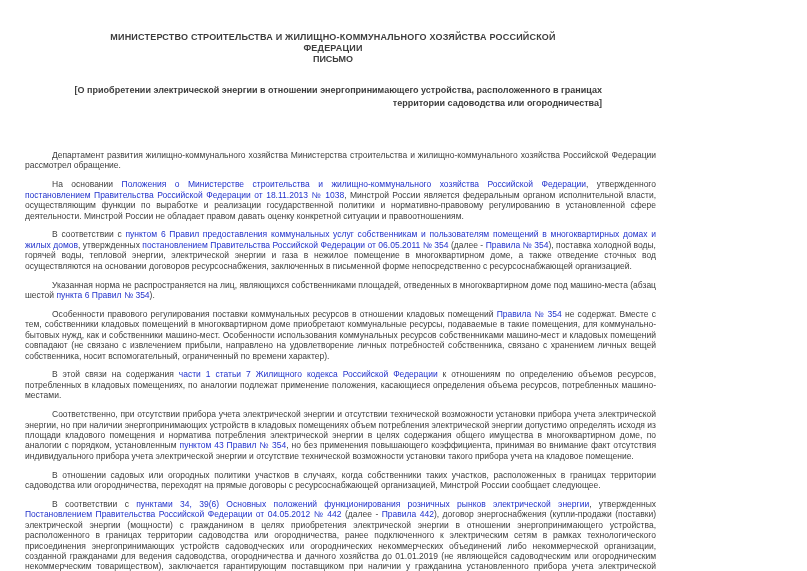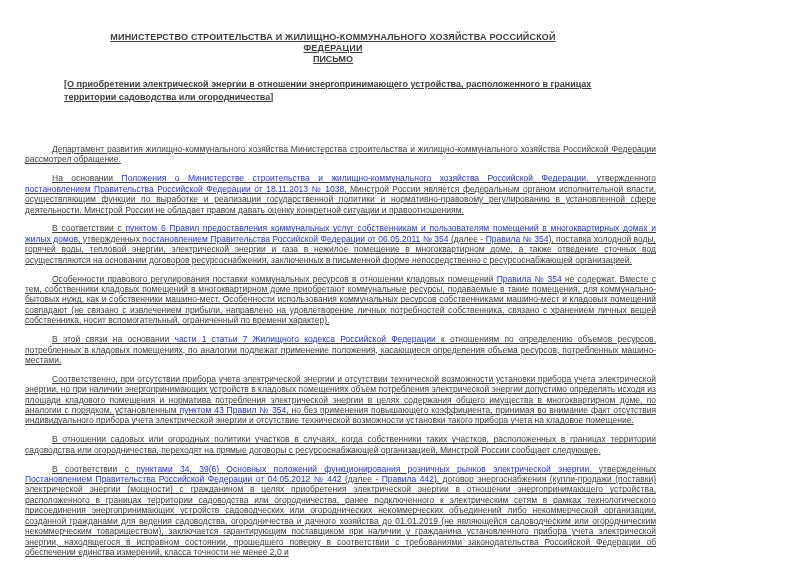--- a/index.html
+++ b/index.html
@@ -4,21 +4,20 @@
 <style>
   html, body { margin: 0; padding: 0; background: #ffffff; }
   .page {
     position: relative;
     width: 666px;
     height: 571px;
     overflow: hidden;
     background: #ffffff;
     font-family: "Liberation Sans", sans-serif;
     color: #3d3d3d;
-    text-decoration: underline;
   }
   .doc-header {
     text-align: center;
     font-weight: bold;
     padding-top: 32px;
   }
   .ministry {
     font-size: 9px;
     letter-spacing: 0.2px;
     padding: 0 110px;
@@ -26,26 +25,26 @@
   }
   .doc-type {
     font-size: 9px;
   }
   .date-number {
     font-size: 9px;
     margin-top: 9px;
   }
   .subject {
     font-size: 9px;
-    margin-top: 14px;
+    margin-top: 20px;
     line-height: 12.5px;
     margin-left: 64px;
     margin-right: 64px;
     font-weight: bold;
-    text-align: left;
+    text-align: right;
   }
   .doc-body {
     margin-top: 41px;
     padding: 0 10px 0 25px;
     font-size: 8.5px;
     line-height: 10.4px;
     text-align: justify;
     text-justify: inter-word;
   }
   .doc-body p {
@@ -64,19 +63,20 @@
 <div class="page" style="color: rgb(61, 61, 61); background: rgb(255, 255, 255);">
   <div class="doc-header">
     <div class="ministry">МИНИСТЕРСТВО СТРОИТЕЛЬСТВА И ЖИЛИЩНО-КОММУНАЛЬНОГО ХОЗЯЙСТВА РОССИЙСКОЙ ФЕДЕРАЦИИ</div>
     <div class="doc-type">ПИСЬМО</div>
     <div class="subject">[О приобретении электрической энергии в отношении энергопринимающего устройства, расположенного в границах территории садоводства или огородничества]</div>
   </div>
   <div class="doc-body">
       <p><span>Департамент развития жилищно-коммунального хозяйства Министерства строительства и жилищно-коммунального хозяйства Российской Федерации рассмотрел обращение.</span></p>
       <p><span>На основании </span><a class="doclink" href="#">Положения о Министерстве строительства и жилищно-коммунального хозяйства Российской Федерации</a><span>, утвержденного </span><a class="doclink" href="#">постановлением Правительства Российской Федерации от 18.11.2013 № 1038</a><span>, Минстрой России является федеральным органом исполнительной власти, осуществляющим функции по выработке и реализации государственной политики и нормативно-правовому регулированию в установленной сфере деятельности. Минстрой России не обладает правом давать оценку конкретной ситуации и правоотношениям.</span></p>
       <p><span>В соответствии с </span><a class="doclink" href="#">пунктом 6 Правил предоставления коммунальных услуг собственникам и пользователям помещений в многоквартирных домах и жилых домов</a><span>, утвержденных </span><a class="doclink" href="#">постановлением Правительства Российской Федерации от 06.05.2011 № 354</a><span> (далее - </span><a class="doclink" href="#">Правила № 354</a><span>), поставка холодной воды, горячей воды, тепловой энергии, электрической энергии и газа в нежилое помещение в многоквартирном доме, а также отведение сточных вод осуществляются на основании договоров ресурсоснабжения, заключенных в письменной форме непосредственно с ресурсоснабжающей организацией.</span></p>
+      <p><span>Указанная норма не распространяется на лиц, являющихся собственниками площадей, отведенных в многоквартирном доме под машино-места (абзац шестой </span><a class="doclink" href="#">пункта 6 Правил № 354</a><span>).</span></p>
       <p><span>Особенности правового регулирования поставки коммунальных ресурсов в отношении кладовых помещений </span><a class="doclink" href="#">Правила № 354</a><span> не содержат. Вместе с тем, собственники кладовых помещений в многоквартирном доме приобретают коммунальные ресурсы, подаваемые в такие помещения, для коммунально-бытовых нужд, как и собственники машино-мест. Особенности использования коммунальных ресурсов собственниками машино-мест и кладовых помещений совпадают (не связано с извлечением прибыли, направлено на удовлетворение личных потребностей собственника, связано с хранением личных вещей собственника, носит вспомогательный, ограниченный по времени характер).</span></p>
-      <p><span>В этой связи на основании </span><a class="doclink" href="#">части 1 статьи 7 Жилищного кодекса Российской Федерации</a><span> к отношениям по определению объемов ресурсов, потребленных в кладовых помещениях, по аналогии подлежат применение положения, касающиеся определения объема ресурсов, потребленных машино-местами.</span></p>
+      <p><span>В этой связи на содержания </span><a class="doclink" href="#">части 1 статьи 7 Жилищного кодекса Российской Федерации</a><span> к отношениям по определению объемов ресурсов, потребленных в кладовых помещениях, по аналогии подлежат применение положения, касающиеся определения объема ресурсов, потребленных машино-местами.</span></p>
       <p><span>Соответственно, при отсутствии прибора учета электрической энергии и отсутствии технической возможности установки прибора учета электрической энергии, но при наличии энергопринимающих устройств в кладовых помещениях объем потребления электрической энергии допустимо определять исходя из площади кладового помещения и норматива потребления электрической энергии в целях содержания общего имущества в многоквартирном доме, по аналогии с порядком, установленным </span><a class="doclink" href="#">пунктом 43 Правил № 354</a><span>, но без применения повышающего коэффициента, принимая во внимание факт отсутствия индивидуального прибора учета электрической энергии и отсутствие технической возможности установки такого прибора учета на кладовое помещение.</span></p>
       <p><span>В отношении садовых или огородных политики участков в случаях, когда собственники таких участков, расположенных в границах территории садоводства или огородничества, переходят на прямые договоры с ресурсоснабжающей организацией, Минстрой России сообщает следующее.</span></p>
       <p><span>В соответствии с </span><a class="doclink" href="#">пунктами 34, 39(6) Основных положений функционирования розничных рынков электрической энергии</a><span>, утвержденных </span><a class="doclink" href="#">Постановлением Правительства Российской Федерации от 04.05.2012 № 442</a><span> (далее - </span><a class="doclink" href="#">Правила 442</a><span>), договор энергоснабжения (купли-продажи (поставки) электрической энергии (мощности) с гражданином в целях приобретения электрической энергии в отношении энергопринимающего устройства, расположенного в границах территории садоводства или огородничества, ранее подключенного к электрическим сетям в рамках технологического присоединения энергопринимающих устройств садоводческих или огороднических некоммерческих объединений либо некоммерческой организации, созданной гражданами для ведения садоводства, огородничества и дачного хозяйства до 01.01.2019 (не являющейся садоводческим или огородническим некоммерческим товариществом), заключается гарантирующим поставщиком при наличии у гражданина установленного прибора учета электрической энергии, находящегося в исправном состоянии, прошедшего поверку в соответствии с требованиями законодательства Российской Федерации об обеспечении единства измерений, класса точности не менее 2,0 и</span></p>
     </div>
 </div>
 
 </body></html>

